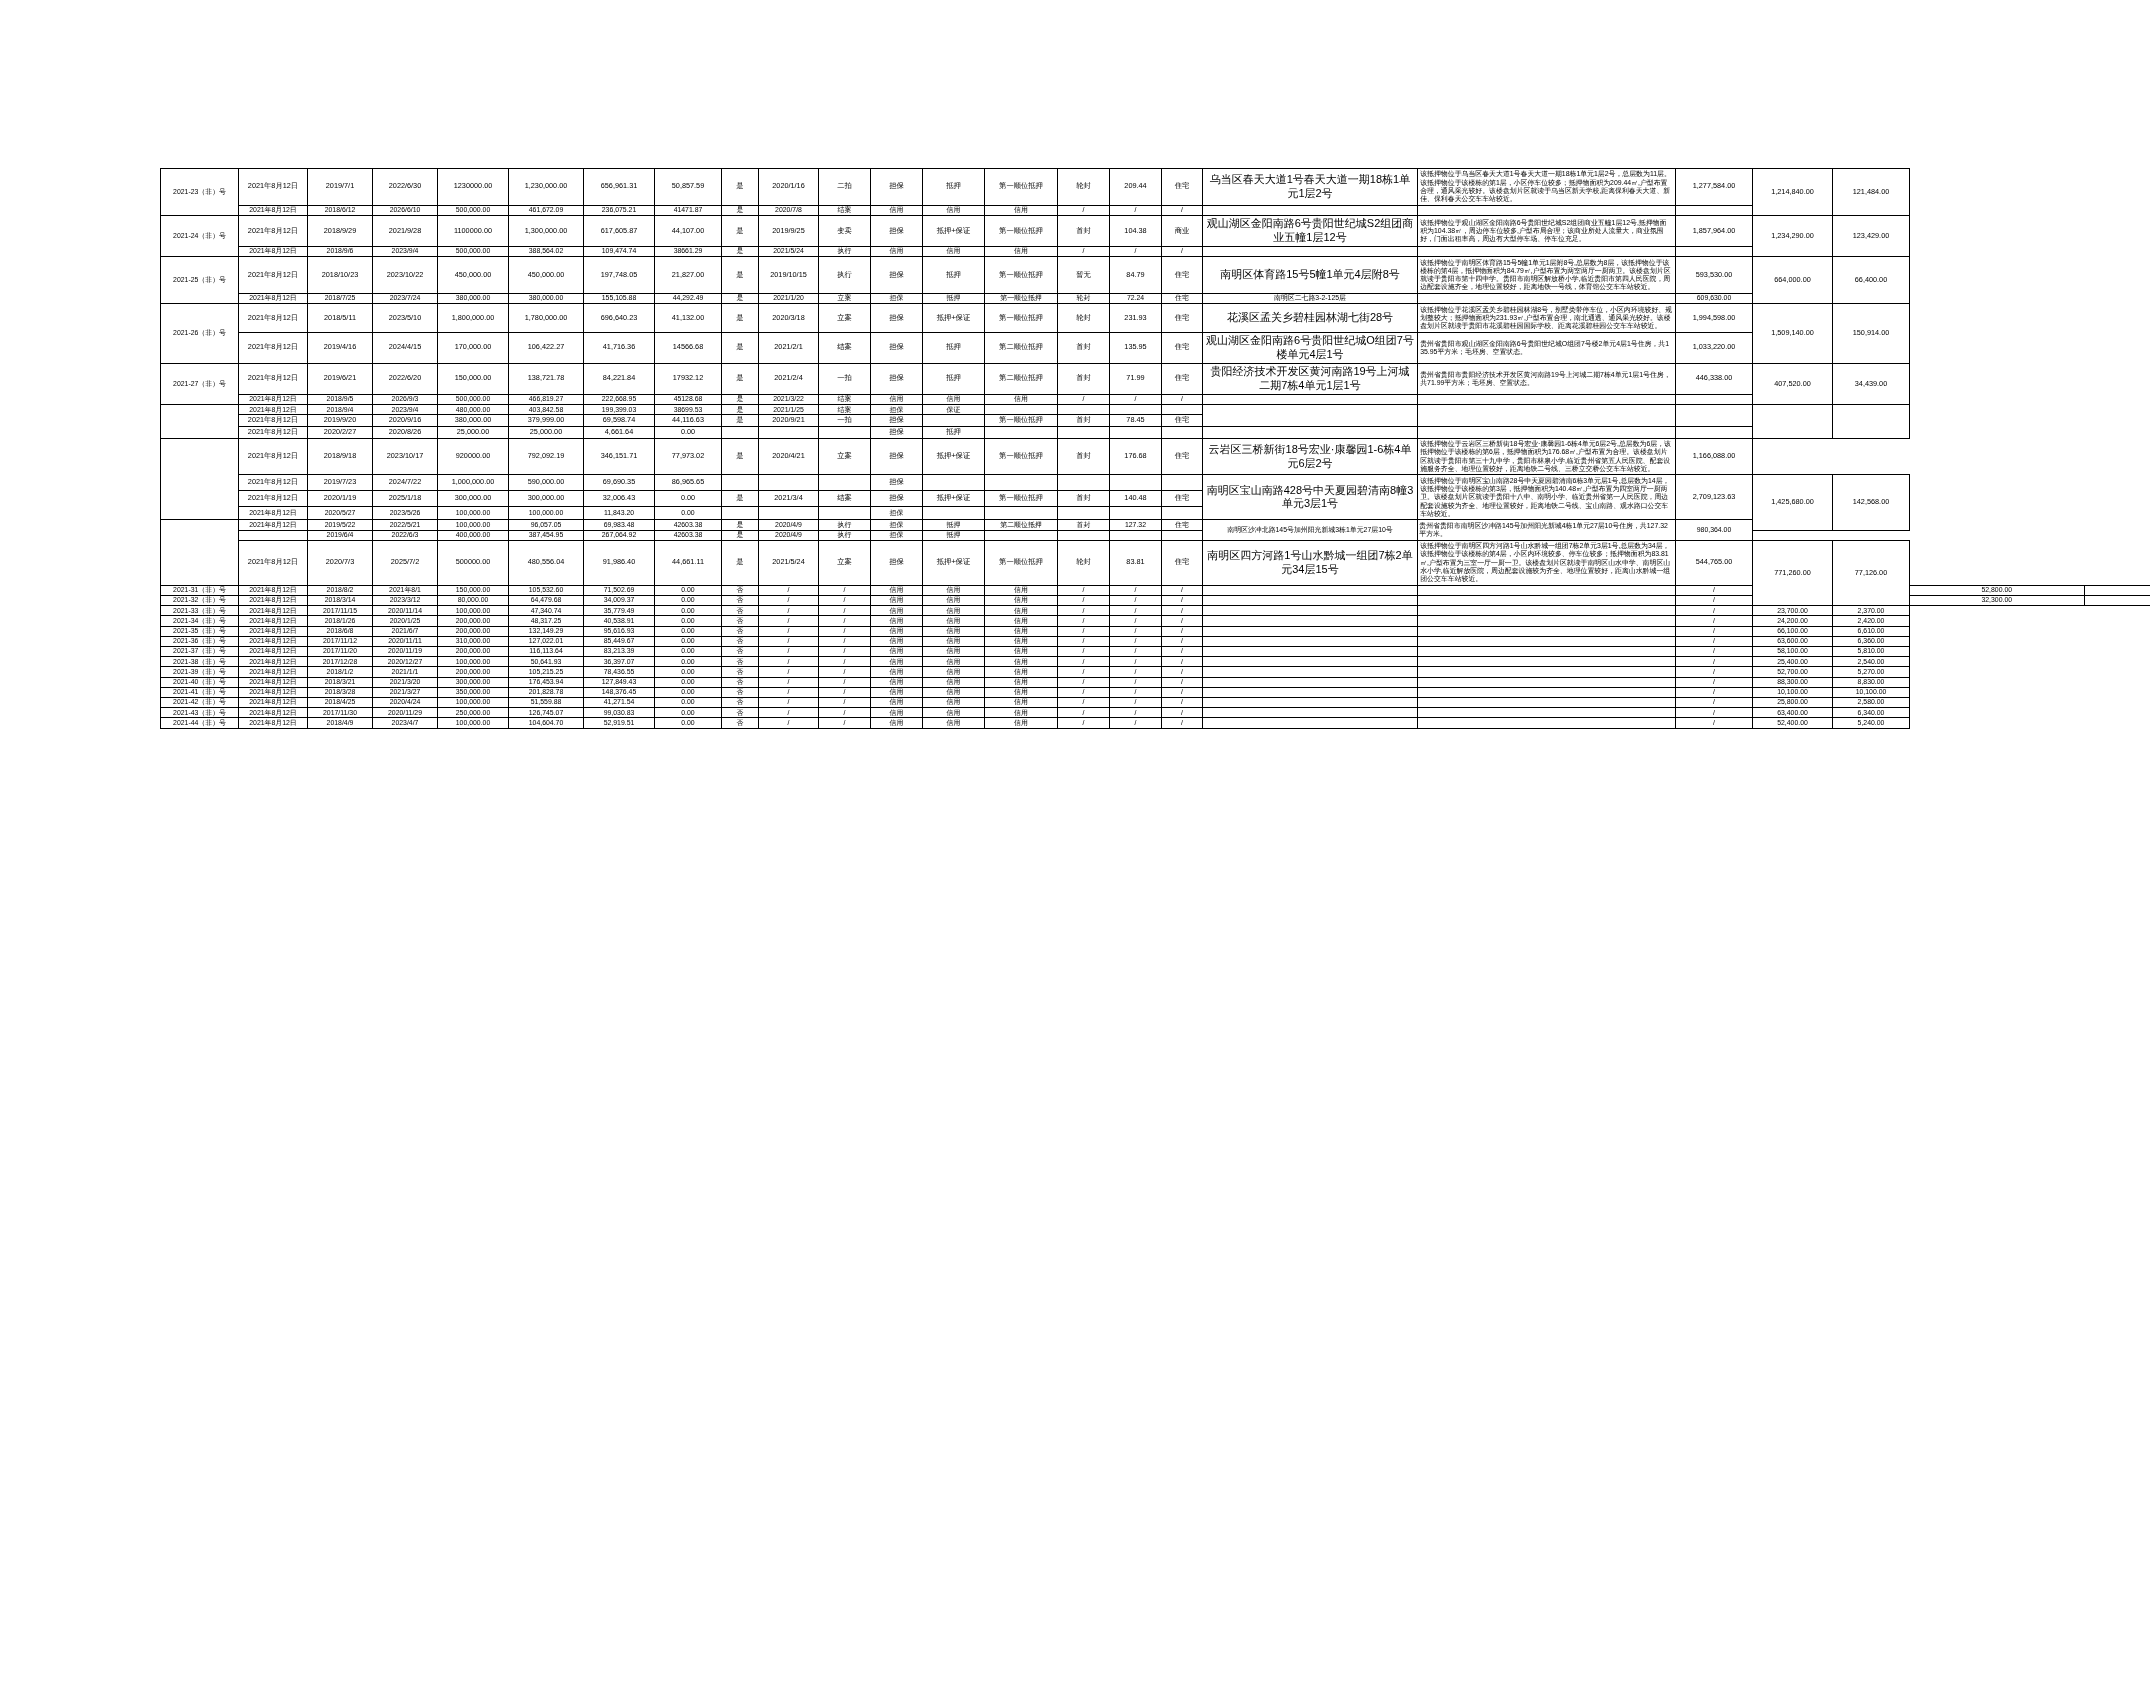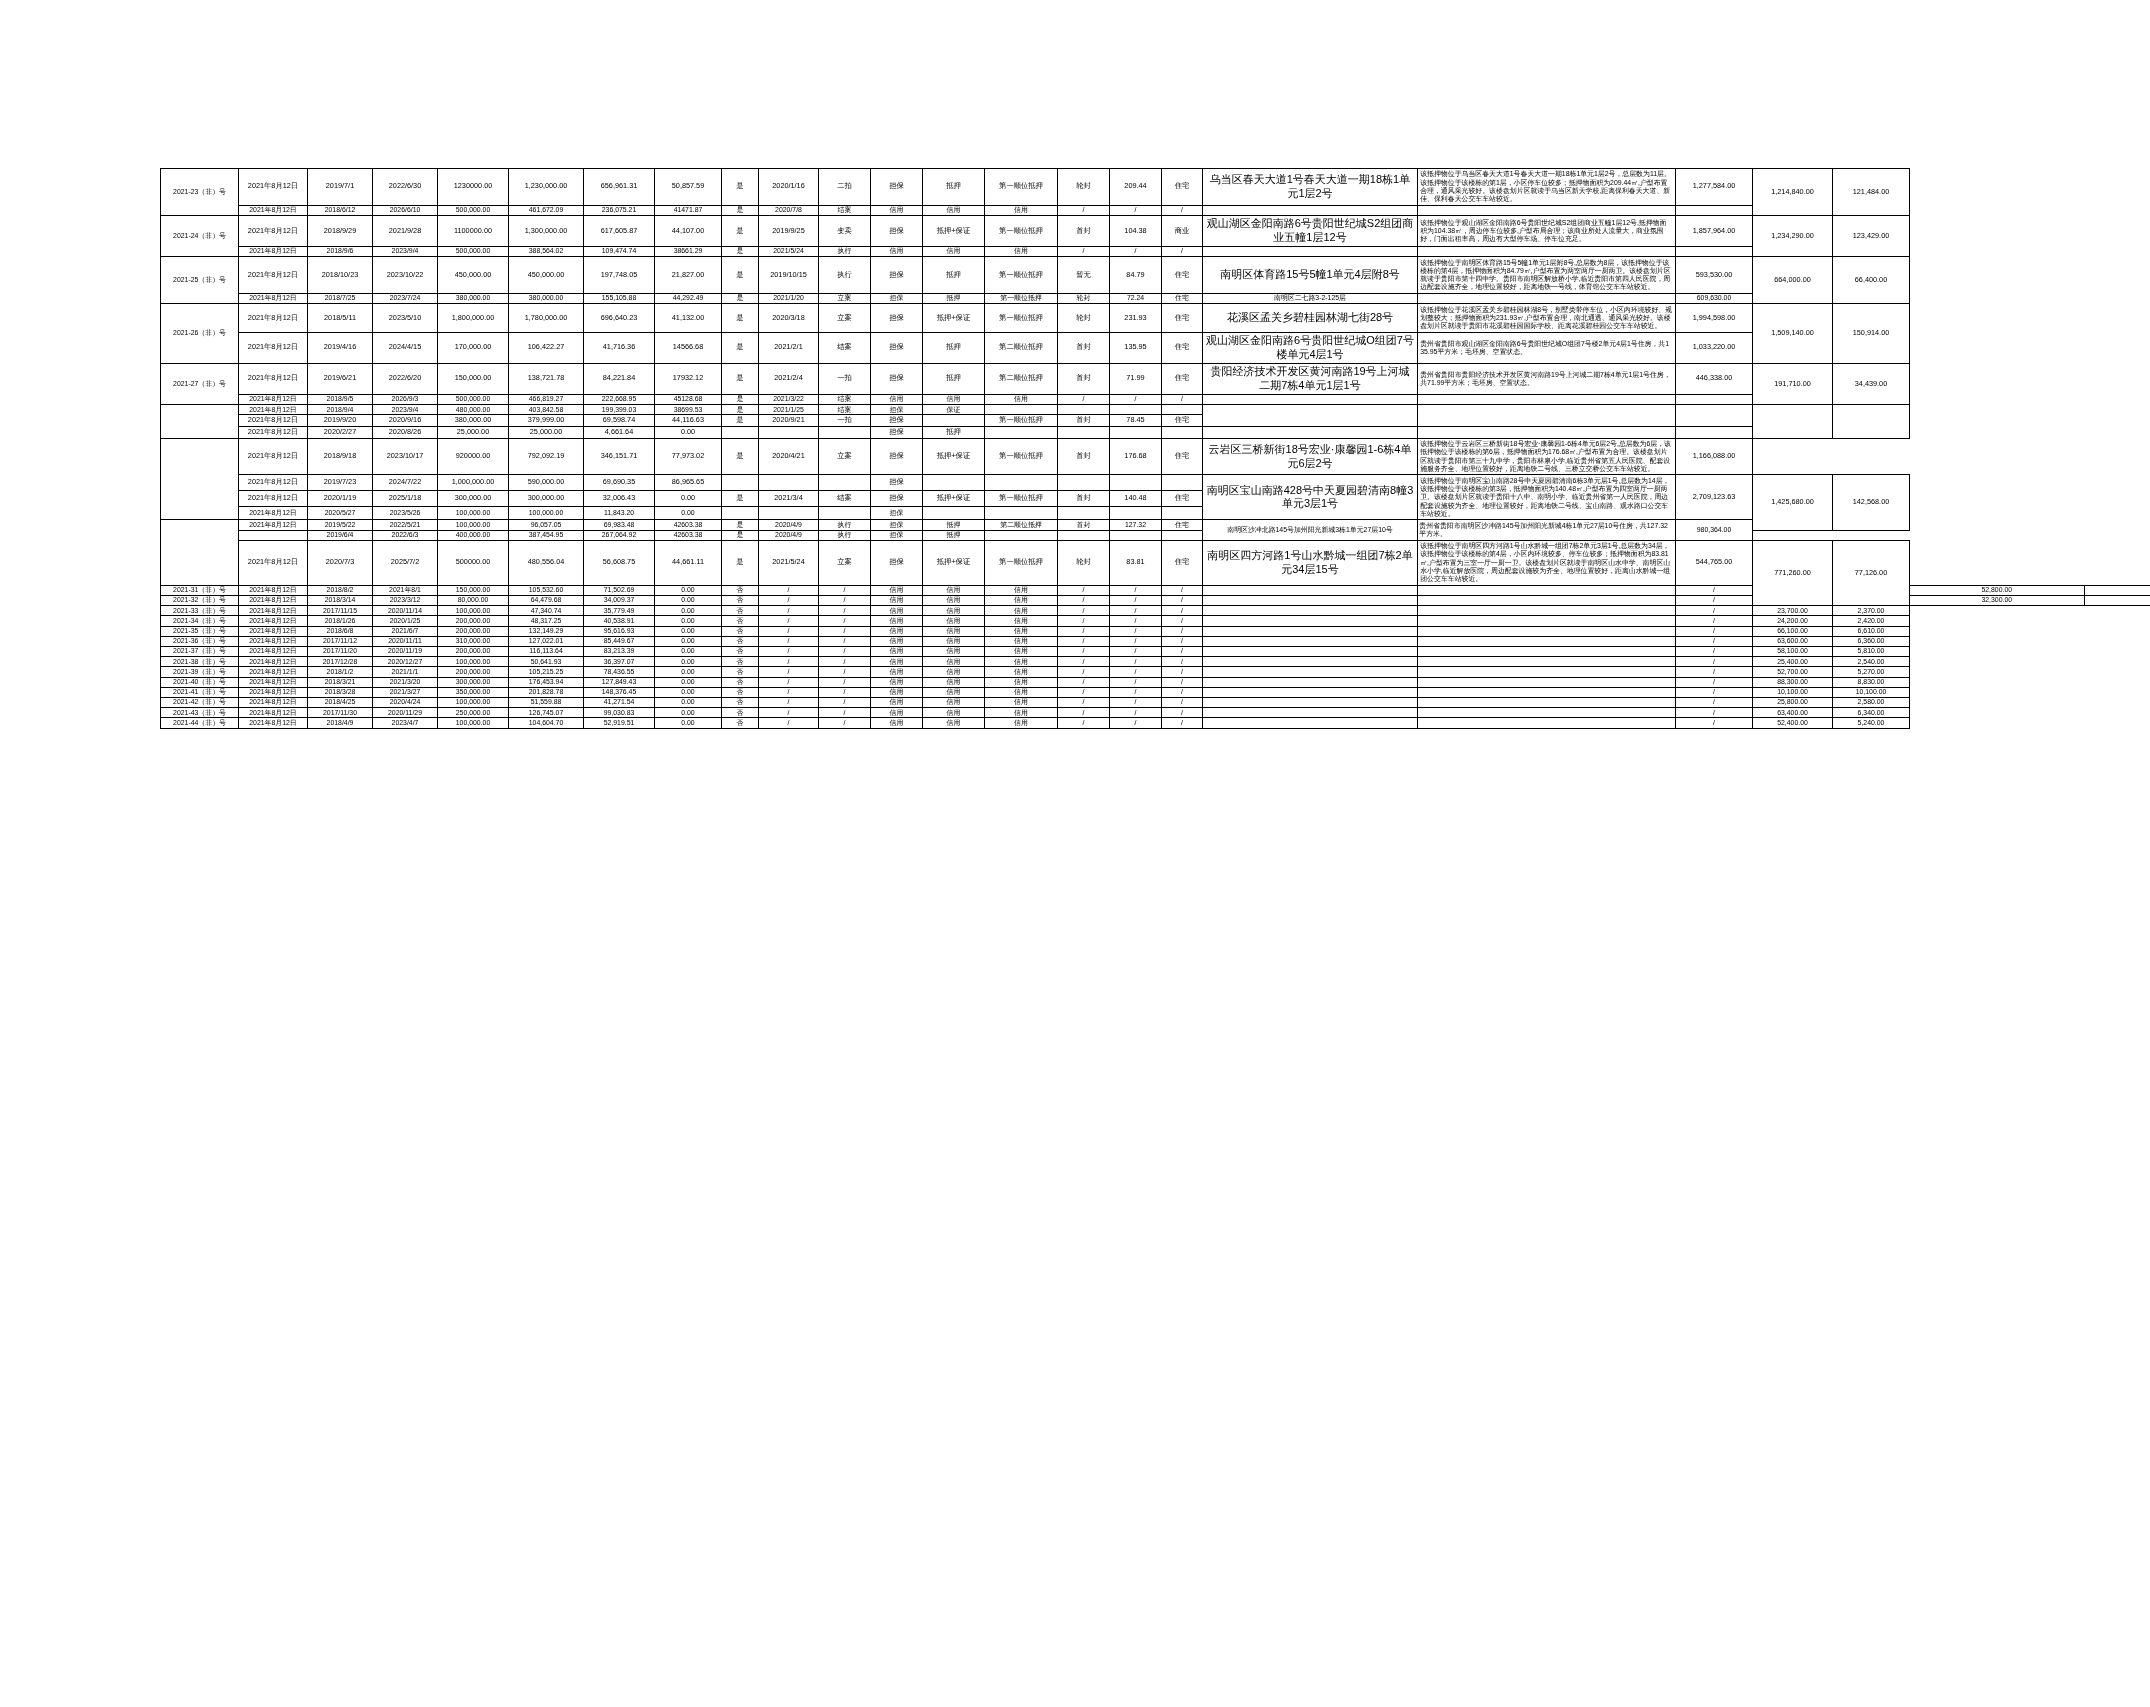--- a/index.html
+++ b/index.html
@@ -240,21 +240,21 @@
             <td class="num">一拍</td>
             <td class="num">担保</td>
             <td class="num">抵押</td>
             <td class="num">第二顺位抵押</td>
             <td class="num">首封</td>
             <td class="num">71.99</td>
             <td class="num">住宅</td>
             <td class="addr" rowspan="1">贵阳经济技术开发区黄河南路19号上河城二期7栋4单元1层1号</td>
             <td class="desc" rowspan="1">贵州省贵阳市贵阳经济技术开发区黄河南路19号上河城二期7栋4单元1层1号住房，共71.99平方米；毛坯房、空置状态。</td>
             <td class="num" rowspan="1">446,338.00</td>
-            <td class="num" rowspan="2">191,710.00</td>
+            <td class="num" rowspan="2">407,520.00</td>
             <td class="num" rowspan="2">34,439.00</td>
           </tr>
           <tr class="thin">
             <td class="num">2021年8月12日</td>
             <td class="num">2018/9/5</td>
             <td class="num">2026/9/3</td>
             <td class="num">500,000.00</td>
             <td class="num">466,819.27</td>
             <td class="num">222,668.95</td>
             <td class="num">45128.68</td>
@@ -454,21 +454,21 @@
             <td class="num"></td>
             <td class="num"></td>
             <td class="num"></td>
           </tr>
           <tr>
             <td class="num">2021年8月12日</td>
             <td class="num">2020/7/3</td>
             <td class="num">2025/7/2</td>
             <td class="num">500000.00</td>
             <td class="num">480,556.04</td>
-            <td class="num">56,608.75</td>
+            <td class="num">91,986.40</td>
             <td class="num">44,661.11</td>
             <td class="num">是</td>
             <td class="num">2021/5/24</td>
             <td class="num">立案</td>
             <td class="num">担保</td>
             <td class="num">抵押+保证</td>
             <td class="num">第一顺位抵押</td>
             <td class="num">轮封</td>
             <td class="num">83.81</td>
             <td class="num">住宅</td>

